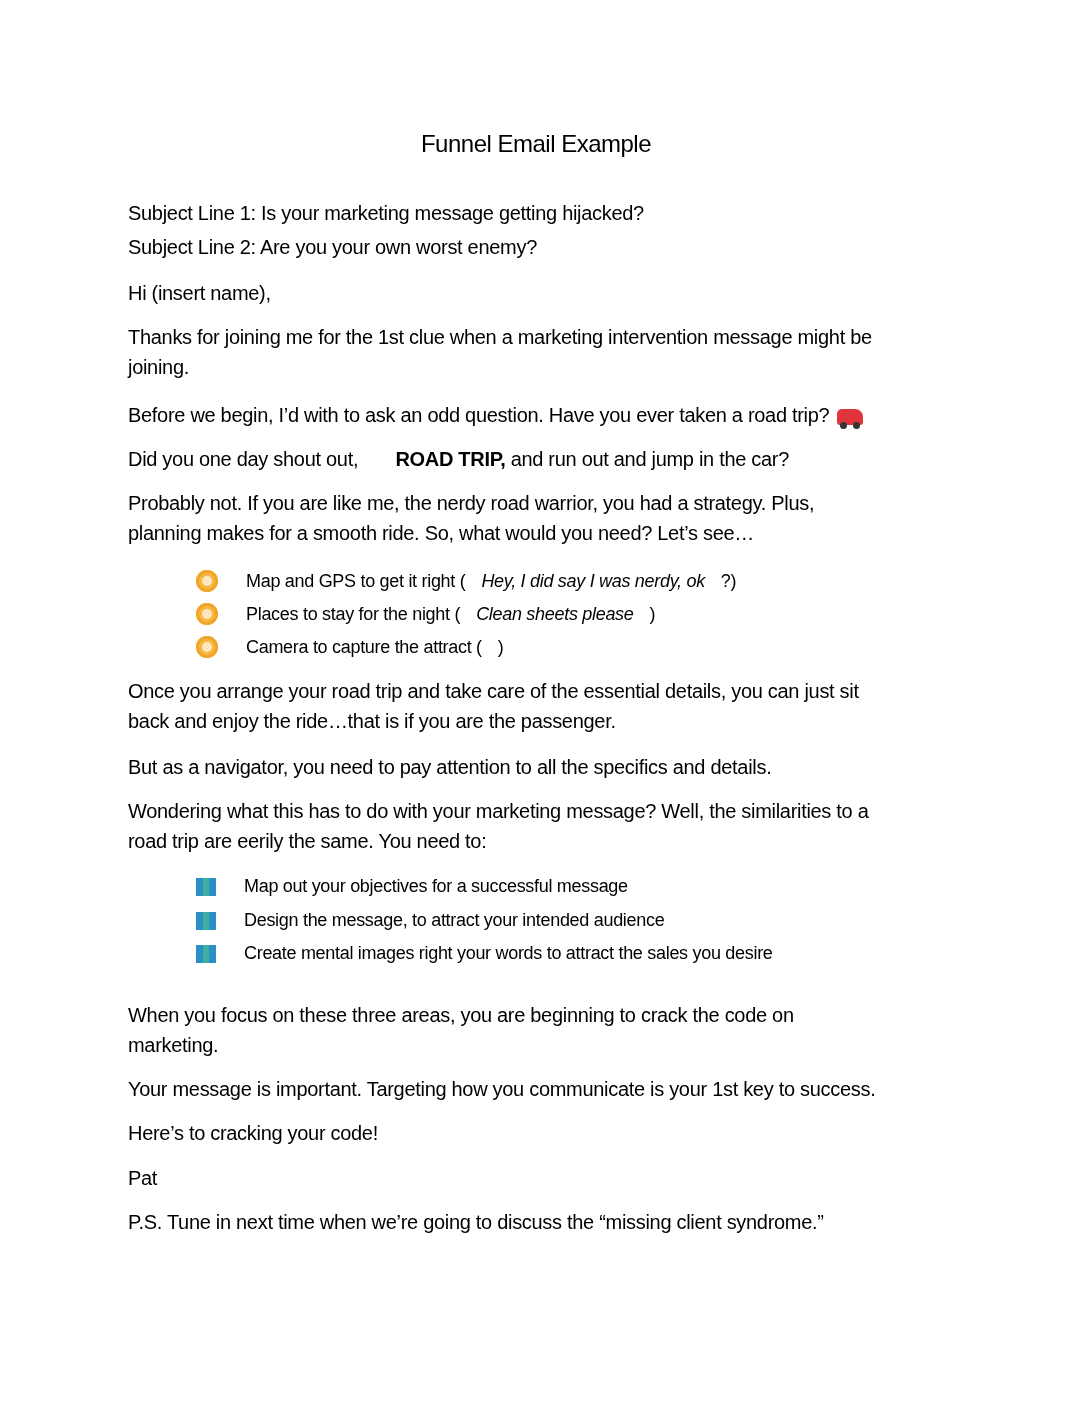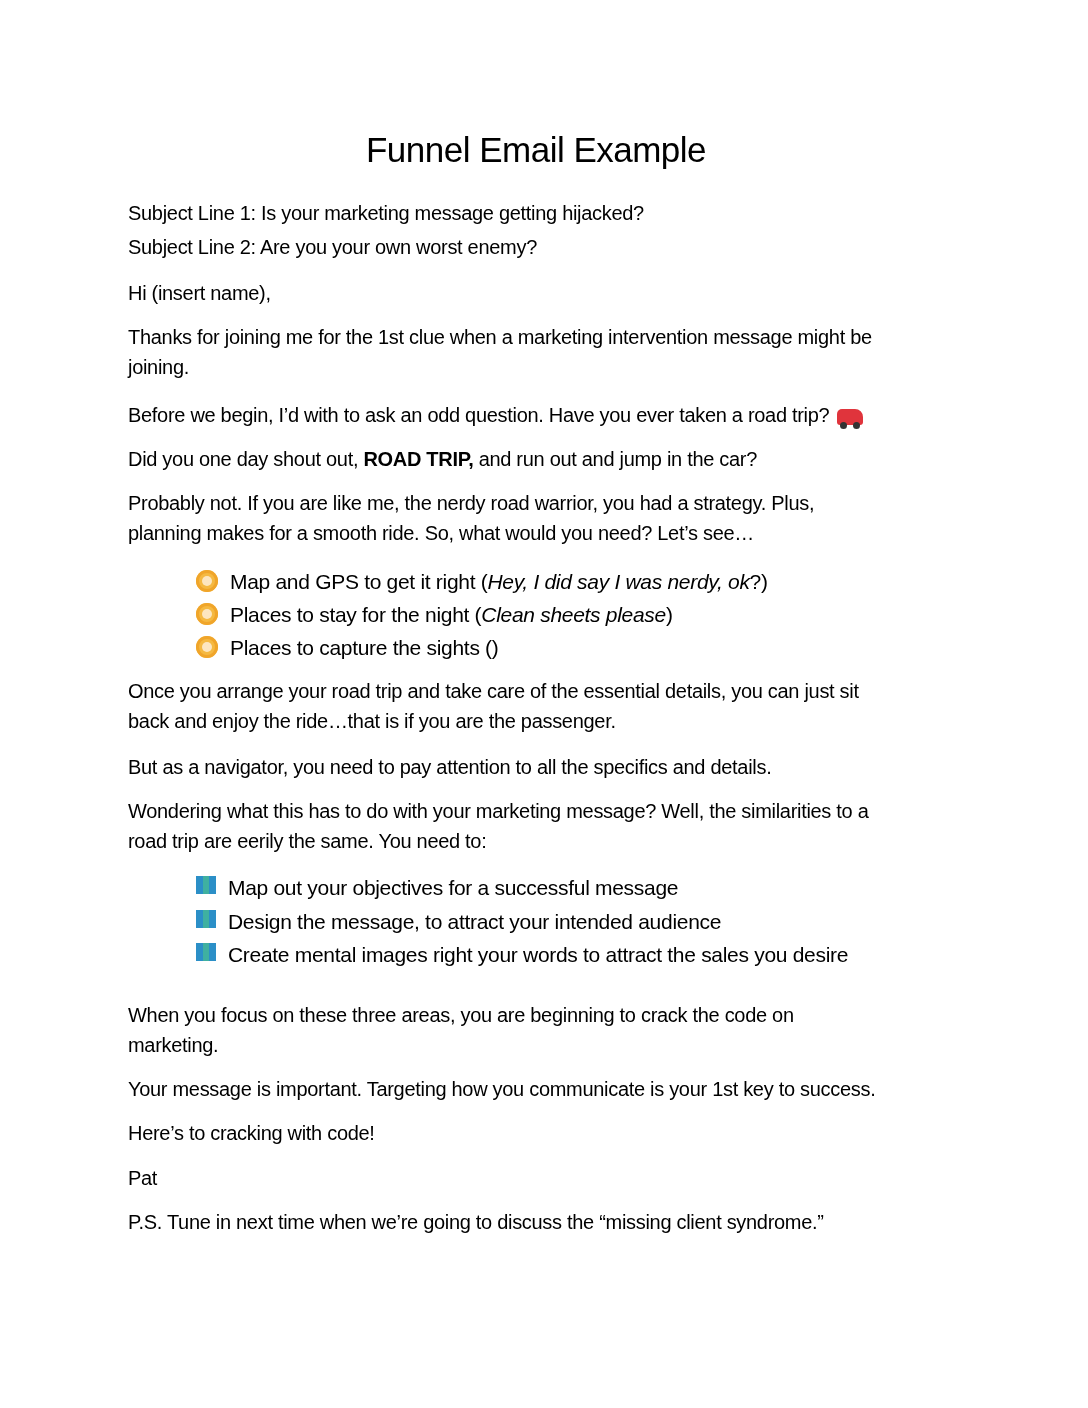--- a/index.html
+++ b/index.html
@@ -1,31 +1,31 @@
 <!DOCTYPE html>
 <html><head>
   <meta charset="utf-8">
   <style>
     html, body { margin: 0; padding: 0; background: #ffffff; }
     body { width: 1088px; height: 1408px; position: relative; overflow: hidden;
       font-family: "Liberation Sans", sans-serif; color: #000; }
     .page { position: absolute; left: 0; top: 0; width: 1088px; height: 1408px; background: #fff; }
     .title { position: absolute; left: 0; width: 1072px; top: 130px; text-align: center;
-      font-size: 35px; letter-spacing: -0.5px; }
+      font-size: 24px; letter-spacing: -0.5px; }
     .line { position: absolute; left: 128px; font-size: 20px; white-space: nowrap; letter-spacing: -0.3px; text-align: right; }
-    .bullet { position: absolute; left: 196px; font-size: 21px; white-space: nowrap; letter-spacing: -0.3px; display:flex; align-items:flex-start; }
+    .bullet { position: absolute; left: 196px; font-size: 18px; white-space: nowrap; letter-spacing: -0.3px; display:flex; align-items:center;gap:16px; }
     .bullet .icon { width: 22px; height: 22px; margin-right: 12px; display:inline-block; position: relative; }
     .compass { border-radius: 50%; background: #f5b942; box-shadow: inset 0 0 0 3px #f0a52a; }
     .compass::after { content:""; position:absolute; left:6px; top:6px; width:10px; height:10px; border-radius:50%; background:#fde6c0; }
     .mapicon { width: 20px !important; height: 18px !important; background: linear-gradient(90deg,#2b8fc7 0 33%,#3fb0a0 33% 66%,#2b8fc7 66%); }
     .car { display:inline-block; width: 26px; height: 16px; background:#e0343c; border-radius: 5px 8px 3px 3px; position: relative; margin-left: 8px; vertical-align: middle; }
     .car::before, .car::after { content:""; position:absolute; bottom:-4px; width:7px; height:7px; border-radius:50%; background:#333; }
     .car::before { left:3px; } .car::after { right:3px; }
     i { }
-    b { font-weight: bold; }
+    b { font-weight: bold; margin-left: 32px; }
   </style>
 </head>
 <body>
 
 <div class="page">
   <div class="title">Funnel Email Example</div>
   <div class="line" style="top:202px">Subject Line 1: Is your marketing message getting hijacked?</div>
   <div class="line" style="top:236px">Subject Line 2:  Are you your own worst enemy?</div>
   <div class="line" style="top:282px">Hi (insert name),</div>
   <div class="line" style="top:326px">Thanks for joining me for the 1st clue when a marketing intervention message might be</div>
@@ -42,21 +42,21 @@
       <span>?)</span>
     </div>
   <div class="bullet" style="top:603px">
       <span class="icon compass"></span>
       <span>Places to stay for the night (</span>
       <i>Clean sheets please</i>
       <span>)</span>
     </div>
   <div class="bullet" style="top:636px">
       <span class="icon compass"></span>
-      <span>Places to capture the sights (</span>
+      <span>Camera to capture the attract (</span>
       <span>)</span>
     </div>
 
   <div class="line" style="top:710px">back and enjoy the ride…that is if you are the passenger.</div>
   <div class="line" style="top:680px">Once you arrange your road trip and take care of the essential details, you can just sit</div>
   <div class="line" style="top:756px">But as a navigator, you need to pay attention to all the specifics and details.</div>
   <div class="line" style="top:800px">Wondering what this has to do with your marketing message? Well, the similarities to a</div>
   <div class="line" style="top:830px">road trip are eerily the same. You need to:</div>
 
   <div class="bullet" style="top:910px">
@@ -68,16 +68,16 @@
       <span>Map out your objectives for a successful message</span>
     </div>
   <div class="bullet" style="top:943px">
       <span class="icon mapicon"></span>
       <span>Create mental images right your words to attract the sales you desire</span>
     </div>
 
   <div class="line" style="top:1004px">When you focus on these three areas, you are beginning to crack the code on</div>
   <div class="line" style="top:1034px">marketing.</div>
   <div class="line" style="top:1078px">Your message is important. Targeting how you communicate is your 1st key to success.</div>
-  <div class="line" style="top:1122px">Here’s to cracking with code!</div>
+  <div class="line" style="top:1122px">Here’s to cracking your code!</div>
   <div class="line" style="top:1167px">Pat</div>
   <div class="line" style="top:1211px">P.S. Tune in next time when we’re going to discuss the “missing client syndrome.”</div>
 </div>
 
 </body></html>

